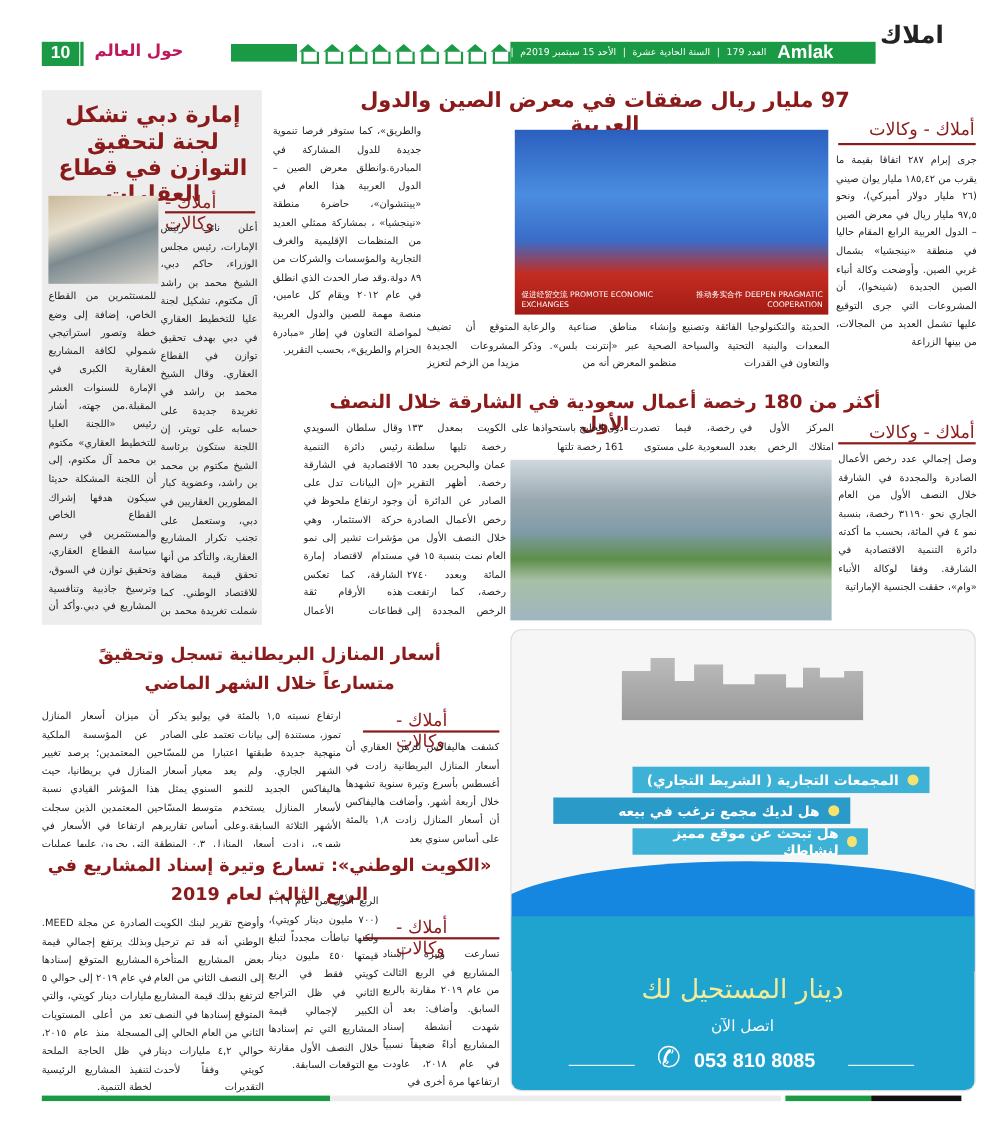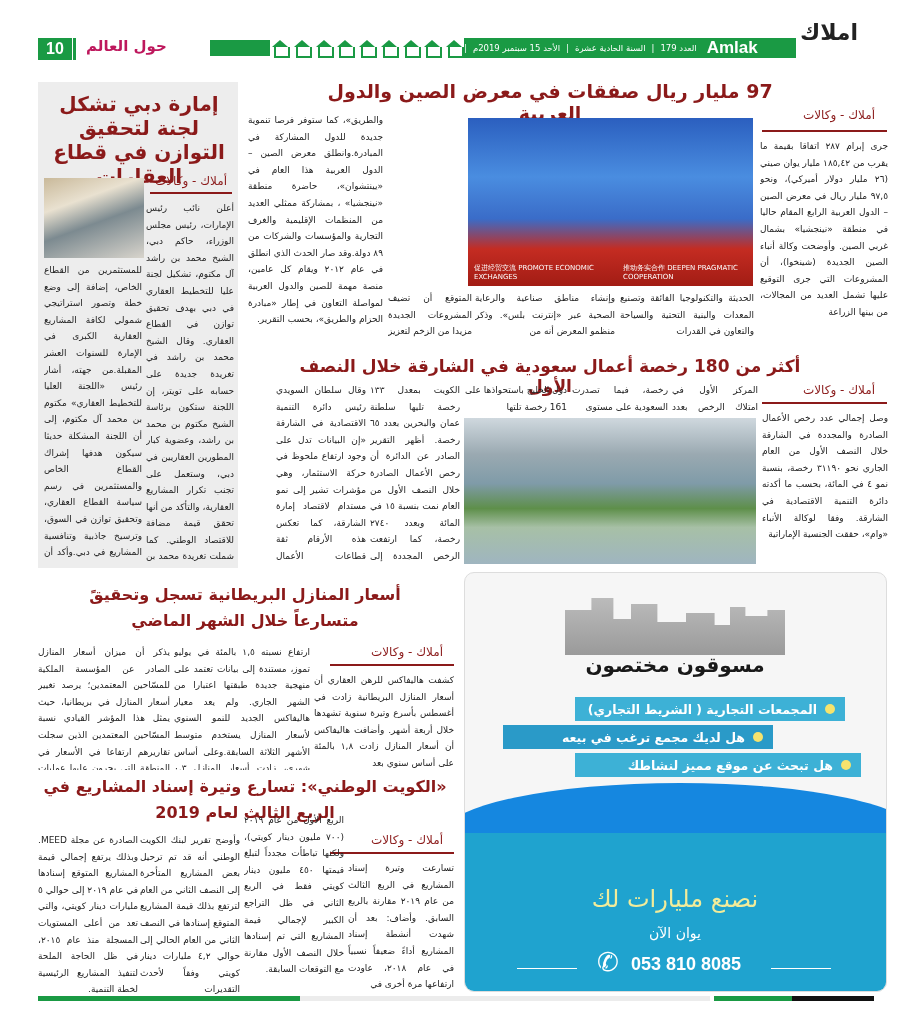--- a/index.html
+++ b/index.html
@@ -1,19 +1,19 @@
 <!DOCTYPE html>
 <html><head>
 <meta charset="utf-8">
 <style>
 *{box-sizing:border-box;margin:0;padding:0}
 body{width:913px;height:1024px;background:#fff;font-family:"DejaVu Sans",sans-serif;position:relative;overflow:hidden;color:#1a1a1a}
 .abs{position:absolute}
 .head-title{color:#8b1a1a;font-weight:bold;text-align:center;direction:rtl}
-.src{color:#8b1a1a;font-size:12px;direction:rtl;text-align:center}
+.src{color:#8b1a1a;font-size:16px;direction:rtl;text-align:left}
 .rule{height:2px;background:#8b1a1a}
 .col{font-size:9px;line-height:16.6px;direction:rtl;text-align:justify;overflow:hidden;color:#222}
 .pagenum{position:absolute;left:38px;top:38px;width:34px;height:22px;background:#1a9a44;color:#fff;font:bold 16px "Liberation Sans",sans-serif;text-align:center;line-height:22px}
 .pagenum:after{content:"";position:absolute;right:-4px;top:0;width:3px;height:22px;background:#1a9a44}
 .section{position:absolute;left:86px;top:37px;font-weight:bold;color:#be185d;font-size:15px}
 .greenbar{position:absolute;left:210px;top:40px;width:60px;height:16px;background:#1a9a44}
 .houses{position:absolute;left:270px;top:40px;width:194px;height:16px;display:flex;gap:2px}
 .house{width:20px;height:16px;position:relative}
 .house:before{content:"";position:absolute;left:2px;top:0;width:0;height:0;border-left:8px solid transparent;border-right:8px solid transparent;border-bottom:7px solid #1a9a44}
 .house:after{content:"";position:absolute;left:4px;top:7px;width:12px;height:9px;border:2px solid #1a9a44;border-top:none}
@@ -59,21 +59,21 @@
   <span class="brand" style="order:-1">Amlak</span>
 </div>
 <div class="logo">املاك</div>
 
 <div class="abs head-title" style="left:300px;top:80px;width:500px;font-size:19px">97 مليار ريال صفقات في معرض الصين والدول العربية</div>
 <div class="abs src" style="left:790px;top:108px;width:98px">أملاك - وكالات</div>
 <div class="abs rule" style="left:762px;top:130px;width:125px"></div>
 <div class="abs col" style="left:760px;top:138px;width:128px;height:210px">جرى إبرام ٢٨٧ اتفاقا بقيمة ما يقرب من ١٨٥,٤٢ مليار يوان صيني (٢٦ مليار دولار أميركي)، ونحو ٩٧,٥ مليار ريال في معرض الصين – الدول العربية الرابع المقام حاليا في منطقة «نينجشيا» بشمال غربي الصين. وأوضحت وكالة أنباء الصين الجديدة (شينخوا)، أن المشروعات التي جرى التوقيع عليها تشمل العديد من المجالات، من بينها الزراعة</div>
 <div class="abs china-photo" style="left:468px;top:118px;width:285px;height:168px">
   <div class="abs" style="left:6px;top:145px;width:125px;color:#fff;font-size:7px;text-align:left">促进经贸交流 PROMOTE ECONOMIC EXCHANGES</div>
-  <div class="abs" style="left:155px;top:145px;width:125px;color:#fff;font-size:7px;text-align:left">推动务实合作 DEEPEN PRAGMATIC COOPERATION</div>
+  <div class="abs" style="left:155px;top:145px;width:125px;color:#fff;font-size:7px;text-align:right">推动务实合作 DEEPEN PRAGMATIC COOPERATION</div>
 </div>
 <div class="abs col" style="left:620px;top:290px;width:134px;height:52px">الحديثة والتكنولوجيا الفائقة وتصنيع المعدات والبنية التحتية والسياحة والتعاون في القدرات</div>
 <div class="abs col" style="left:475px;top:290px;width:140px;height:52px">وإنشاء مناطق صناعية والرعاية الصحية عبر «إنترنت بلس». وذكر منظمو المعرض أنه من</div>
 <div class="abs col" style="left:388px;top:290px;width:84px;height:52px">المتوقع أن تضيف المشروعات الجديدة مزيدا من الزخم لتعزيز التعاون في إطار «مبادرة الحزام</div>
 <div class="abs col" style="left:248px;top:112px;width:135px;height:232px">والطريق»، كما ستوفر فرصا تنموية جديدة للدول المشاركة في المبادرة.وانطلق معرض الصين – الدول العربية هذا العام في «يينتشوان»، حاضرة منطقة «نينجشيا» ، بمشاركة ممثلي العديد من المنظمات الإقليمية والغرف التجارية والمؤسسات والشركات من ٨٩ دولة.وقد صار الحدث الذي انطلق في عام ٢٠١٢ ويقام كل عامين، منصة مهمة للصين والدول العربية لمواصلة التعاون في إطار «مبادرة الحزام والطريق»، بحسب التقرير.</div>
 
 <div class="sidebox"></div>
 <div class="abs head-title" style="left:50px;top:92px;width:178px;font-size:20px;line-height:24px">إمارة دبي تشكل لجنة لتحقيق التوازن في قطاع العقارات</div>
 <div class="abs src" style="left:150px;top:174px;width:82px">أملاك - وكالات</div>
 <div class="abs rule" style="left:150px;top:192px;width:82px"></div>
@@ -102,37 +102,36 @@
 <div class="abs head-title" style="left:40px;top:774px;width:410px;font-size:16px;line-height:26px">«الكويت الوطني»: تسارع وتيرة إسناد المشاريع في الربع الثالث لعام 2019</div>
 <div class="abs src" style="left:360px;top:833px;width:94px">أملاك - وكالات</div>
 <div class="abs rule" style="left:330px;top:852px;width:124px"></div>
 <div class="abs col" style="left:348px;top:860px;width:106px;height:134px">تسارعت وتيرة إسناد المشاريع في الربع الثالث من عام ٢٠١٩ مقارنة بالربع السابق. وأضاف: بعد أن شهدت أنشطة إسناد المشاريع أداءً ضعيفاً نسبياً في عام ٢٠١٨، عاودت ارتفاعها مرة أخرى في</div>
 <div class="abs col" style="left:244px;top:812px;width:100px;height:162px">الربع الأول من عام ٢٠١٩ (٧٠٠ مليون دينار كويتي)، ولكنها تباطأت مجدداً لتبلغ قيمتها ٤٥٠ مليون دينار كويتي فقط في الربع الثاني في ظل التراجع الكبير لإجمالي قيمة المشاريع التي تم إسنادها خلال النصف الأول مقارنة مع التوقعات السابقة.</div>
 <div class="abs col" style="left:140px;top:832px;width:100px;height:162px">وأوضح تقرير لبنك الكويت الوطني أنه قد تم ترحيل بعض المشاريع المتأخرة إلى النصف الثاني من العام لترتفع بذلك قيمة المشاريع المتوقع إسنادها في النصف الثاني من العام الحالي إلى حوالي ٤,٢ مليارات دينار كويتي وفقاً لأحدث التقديرات</div>
 <div class="abs col" style="left:38px;top:832px;width:100px;height:162px">الصادرة عن مجلة MEED. وبذلك يرتفع إجمالي قيمة المشاريع المتوقع إسنادها في عام ٢٠١٩ إلى حوالي ٥ مليارات دينار كويتي، والتي تعد من أعلى المستويات المسجلة منذ عام ٢٠١٥، في ظل الحاجة الملحة لتنفيذ المشاريع الرئيسية لخطة التنمية.</div>
 
 <div class="ad">
   <div class="abs" style="left:100px;top:22px;width:220px;height:60px;background:linear-gradient(180deg,#bdbdbd,#9a9a9a);clip-path:polygon(0 25%,12% 25%,12% 5%,22% 5%,22% 40%,30% 40%,30% 15%,42% 15%,42% 45%,55% 45%,55% 30%,68% 30%,68% 50%,75% 50%,75% 20%,82% 20%,82% 35%,92% 35%,92% 25%,100% 25%,100% 100%,0 100%)"></div>
-  <div class="abs" style="left:80px;top:80px;width:260px;text-align:center;font-size:20px;font-weight:bold;color:#1a1a1a;text-shadow:0 0 2px #fff,0 0 3px #fff;direction:rtl">مسوقون مختصون</div>
   <div class="pill" style="left:110px;top:124px;width:270px">
       <span class="dot"></span>
       <span>المجمعات التجارية ( الشريط التجاري)</span>
     </div>
   <div class="pill" style="left:38px;top:152px;width:270px;background:#2a9ac8">
       <span class="dot"></span>
       <span>هل لديك مجمع ترغب في بيعه</span>
     </div>
-  <div class="pill" style="left:110px;top:180px;width:286px">
+  <div class="pill" style="left:110px;top:180px;width:214px">
       <span class="dot"></span>
       <span>هل تبحث عن موقع مميز لنشاطك</span>
     </div>
   <div class="ad-wave"></div>
   <div class="ad-bottom"></div>
-  <div class="abs" style="left:60px;top:312px;width:300px;text-align:center;font-size:24px;color:#f2ec9a;direction:rtl">نصنع مليارات لك</div>
-  <div class="abs" style="left:160px;top:352px;width:100px;text-align:center;font-size:14px;color:#fff;direction:rtl">يوان الآن</div>
+  <div class="abs" style="left:60px;top:312px;width:300px;text-align:center;font-size:24px;color:#f2ec9a;direction:rtl">دينار المستحيل لك</div>
+  <div class="abs" style="left:160px;top:352px;width:100px;text-align:center;font-size:14px;color:#fff;direction:rtl">اتصل الآن</div>
   <div class="abs" style="left:52px;top:395px;width:60px;height:1px;background:#fff"></div>
   <div class="abs" style="left:306px;top:395px;width:60px;height:1px;background:#fff"></div>
   <div class="abs" style="left:132px;top:374px;font-size:26px;color:#fff">✆</div>
   <a class="abs" style="left:166px;top:381px;font:bold 18px 'Liberation Sans',sans-serif;color:#fff;text-decoration:none">053 810 8085</a>
 </div>
 
 <div class="bottombar" style="left:38px;width:262px;background:#1a9a44"></div>
 <div class="bottombar" style="left:300px;width:410px;background:#ececec"></div>
 <div class="bottombar" style="left:714px;width:78px;background:#1a9a44"></div>
 <div class="bottombar" style="left:792px;width:82px;background:#111"></div>

